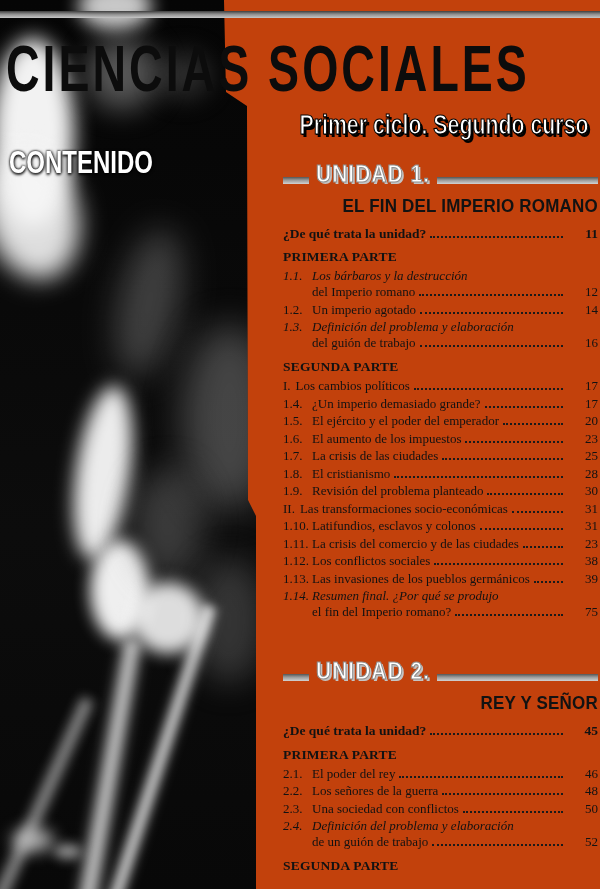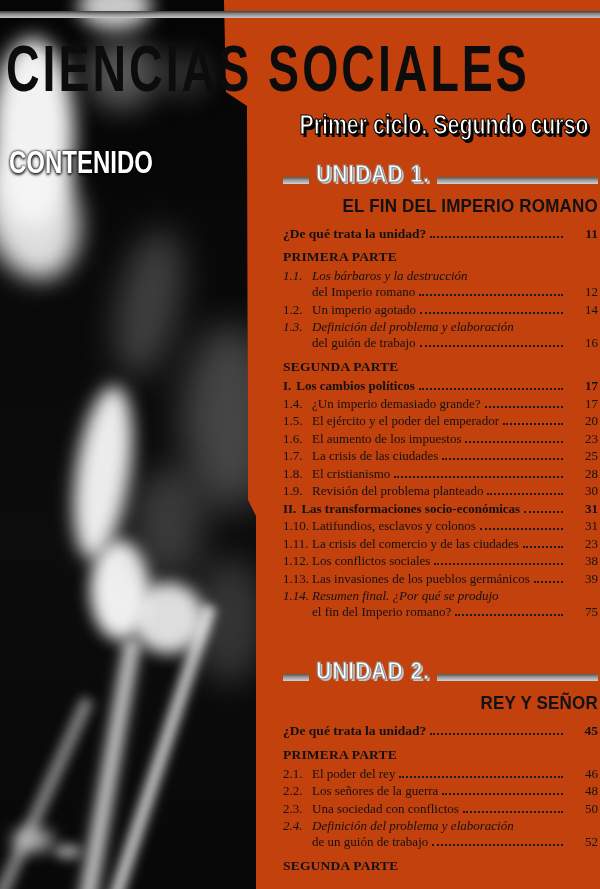--- a/index.html
+++ b/index.html
@@ -75,21 +75,21 @@
     text-shadow:2px 2px 0 #c4c4c4; white-space:nowrap;
     transform:scaleY(1.15); transform-origin:left center;
   }
   .unit-title{
     font:bold 17px/1.1 "Liberation Sans","DejaVu Sans",sans-serif;
     text-align:right; letter-spacing:.2px; margin:14px 0 9px;
     transform:scaleY(1.05);
   }
   .row{display:flex; align-items:baseline; font-size:13px; line-height:1.15; margin-bottom:2.6px;}
   .l1{font-size:13px; line-height:1.15; margin-bottom:1px;font-style:italic;}
-  .bold{font-weight:bold;justify-content:center;}
+  .bold{font-weight:normal;justify-content:center;}
   .txt{white-space:nowrap;}
   .num{display:inline-block; width:29px;}
   .num.roman{width:auto; margin-right:5px;}
   .indent{display:inline-block; width:29px;}
   .dots{flex:1; margin:0 5px 3px 4px; border-bottom:2px dotted #1a1a1a; min-width:10px;}
   .pg{width:30px; text-align:right; flex:none;}
   .row.intro{font-size:13.5px; font-weight:bold; margin:2px 0 6px;}
   .part{font-size:13.5px; font-weight:bold; letter-spacing:.2px; margin:8px 0 4px;}
 </style>
 </head>

